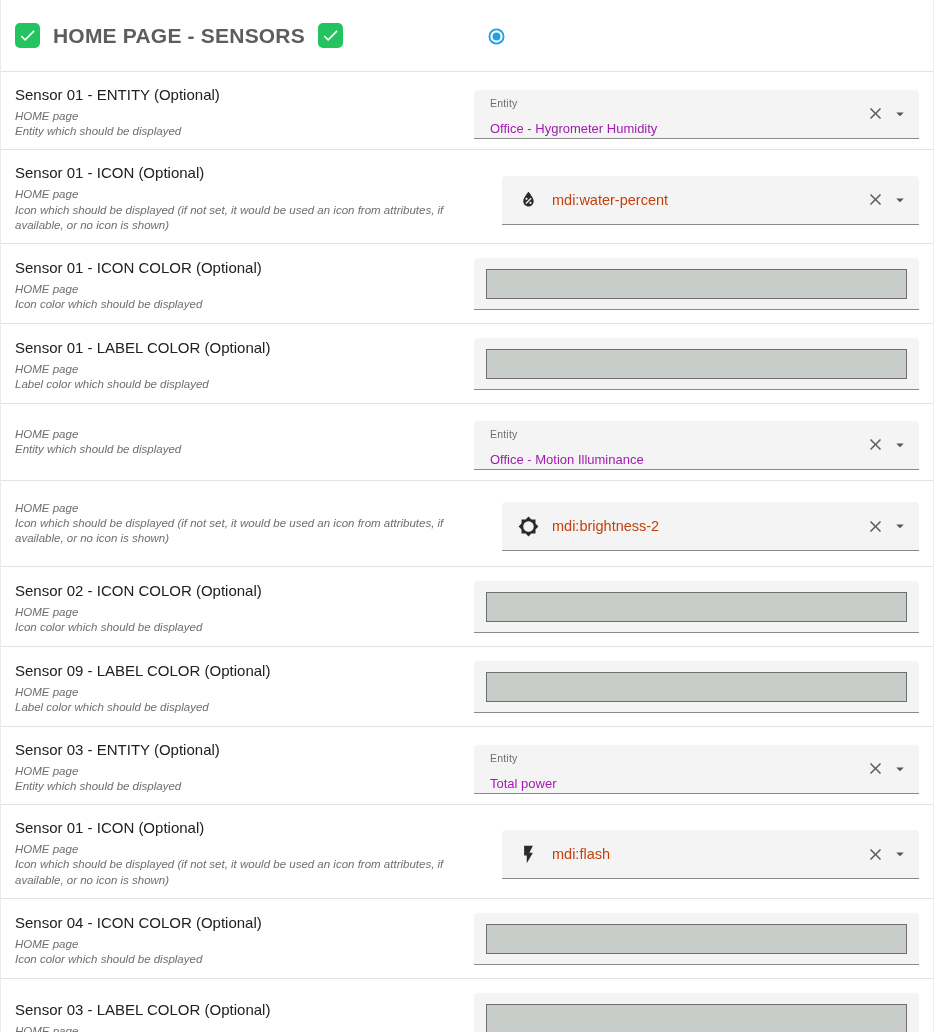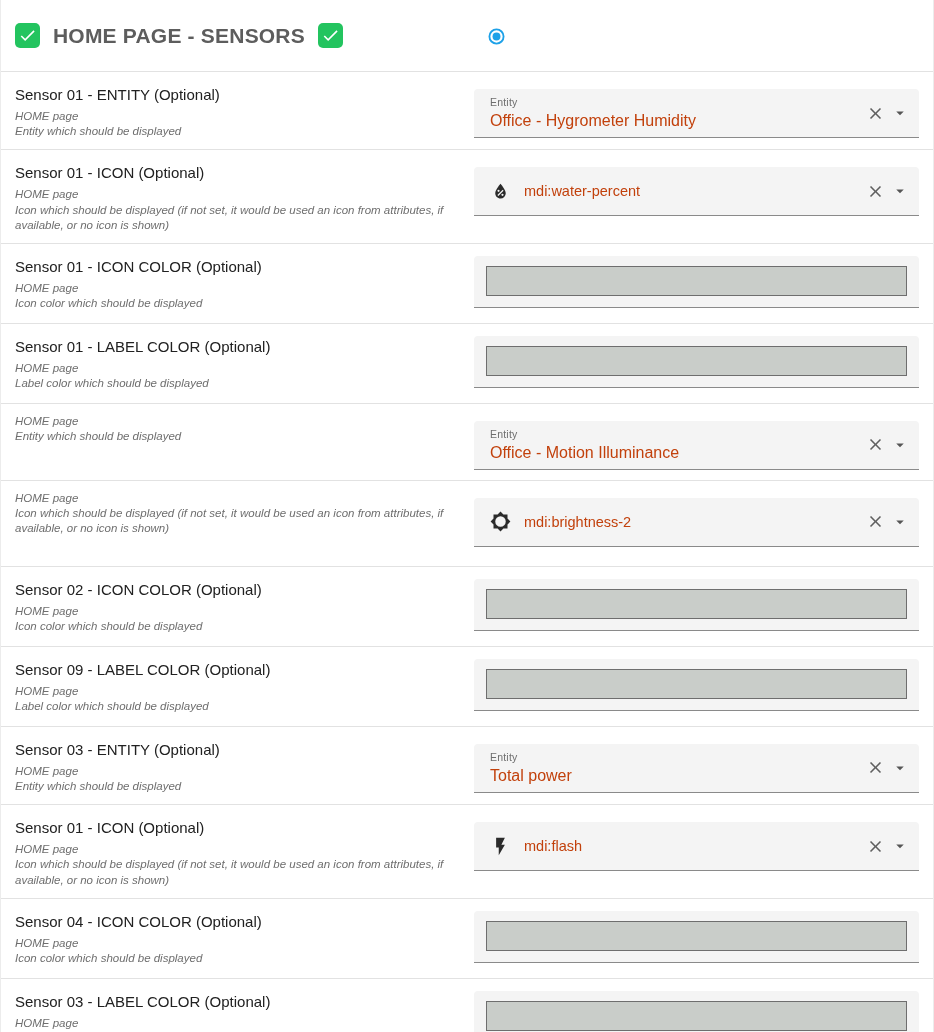--- a/index.html
+++ b/index.html
@@ -32,39 +32,40 @@
   }
   .checkbox svg{width:19px;height:19px;fill:#fff;}
   .header-title{
     font-size:21px;font-weight:bold;color:#5d5d5d;margin:0 13px;letter-spacing:.2px;
   }
   .radio{position:absolute;left:487px;top:28px;width:17px;height:17px;cursor:pointer;}
   
   .row{
     display:flex;border-bottom:1px solid var(--sep);
     padding:10px 14px 10px 14px;
+    align-items:center;
   }
   .row.type-entity{min-height:76px;}
-  .row.type-icon{min-height:86px;}
+  .row.type-icon{min-height:86px;gap:28px;}
   .row.type-color{min-height:80px;}
   .row-left{flex:0 0 459px;padding-right:16px;}
   .row-right{flex:1 1 auto;min-width:0;}
   .row-title{font-size:15px;color:var(--title);margin:4px 0 6px;}
   .row-subtitle,.row-description{
     font-size:11.5px;font-style:italic;color:var(--muted);line-height:1.32;
   }
   
   .field{
     position:relative;width:100%;background:var(--field-bg);
     border-bottom:1px solid var(--field-border);border-radius:4px 4px 0 0;
     cursor:pointer;
   }
   .field-entity{height:49px;margin-top:7px;padding:7px 66px 0 16px;}
   .field-label{font-size:10.5px;color:#6e6e6e;letter-spacing:.2px;}
-  .field-entity .field-value{font-size:16px;color:#c2410c;margin-top:4px;
+  .field-entity .field-value{font-size:13px;color:#a21caf;margin-top:12px;
     white-space:nowrap;overflow:hidden;}
   .field-icon{height:49px;margin-top:7px;display:flex;align-items:center;
     padding:0 66px 0 16px;}
   .mdi{width:21px;height:21px;fill:#2b2b2b;flex:0 0 auto;margin-right:13px;}
   .field-icon .field-value{font-size:14.5px;color:#c2410c;white-space:nowrap;overflow:hidden;}
   .field-icons{
     position:absolute;right:10px;top:0;height:100%;
     display:flex;align-items:center;gap:6px;
   }
   .clear-btn svg{width:19px;height:19px;fill:#5f5f5f;display:block;}

